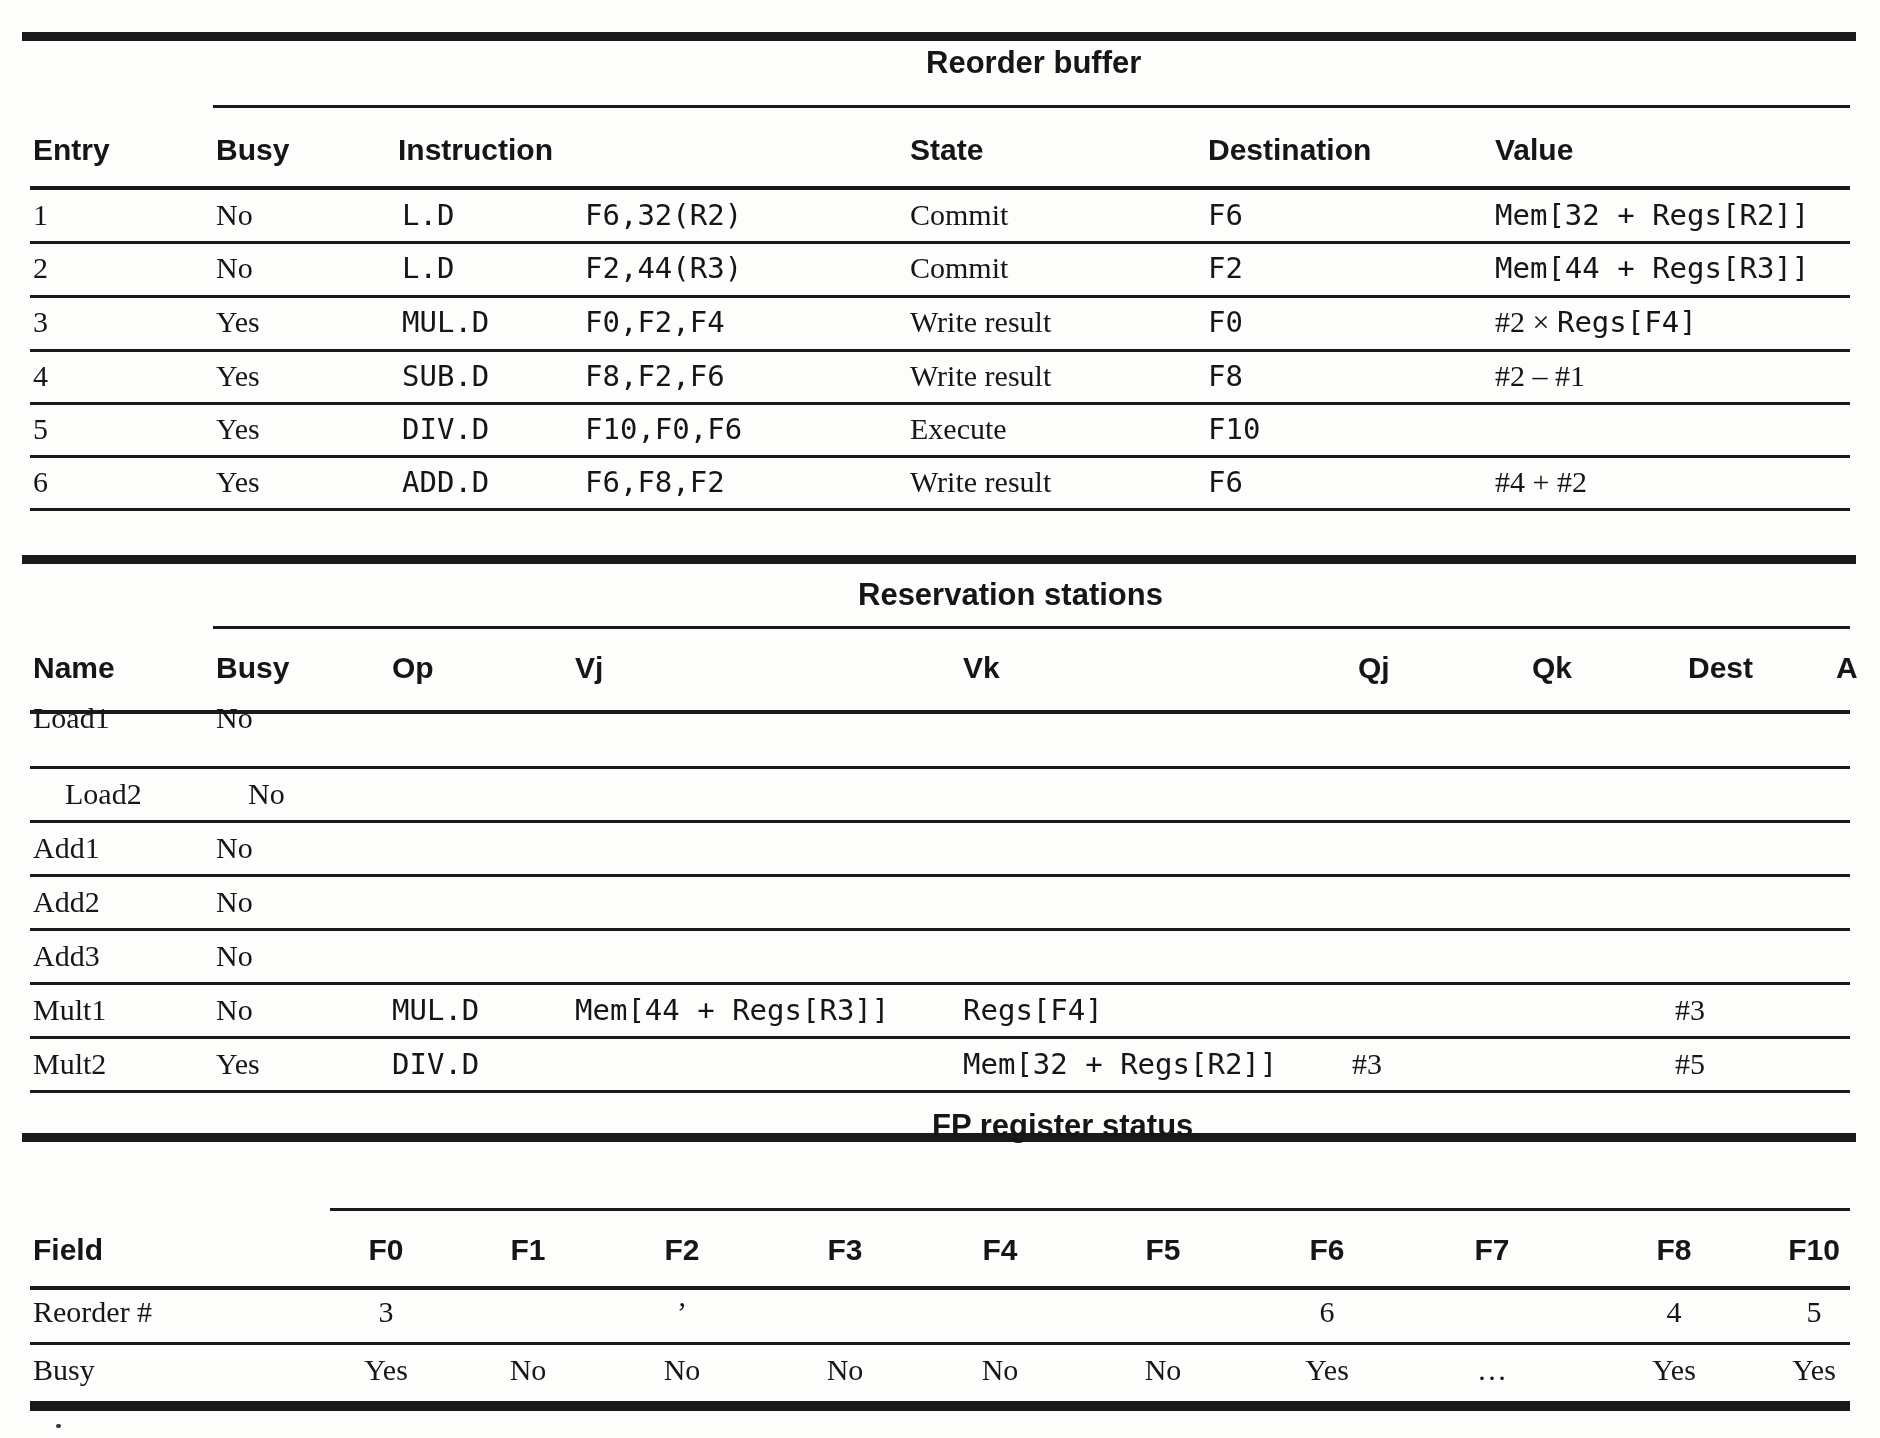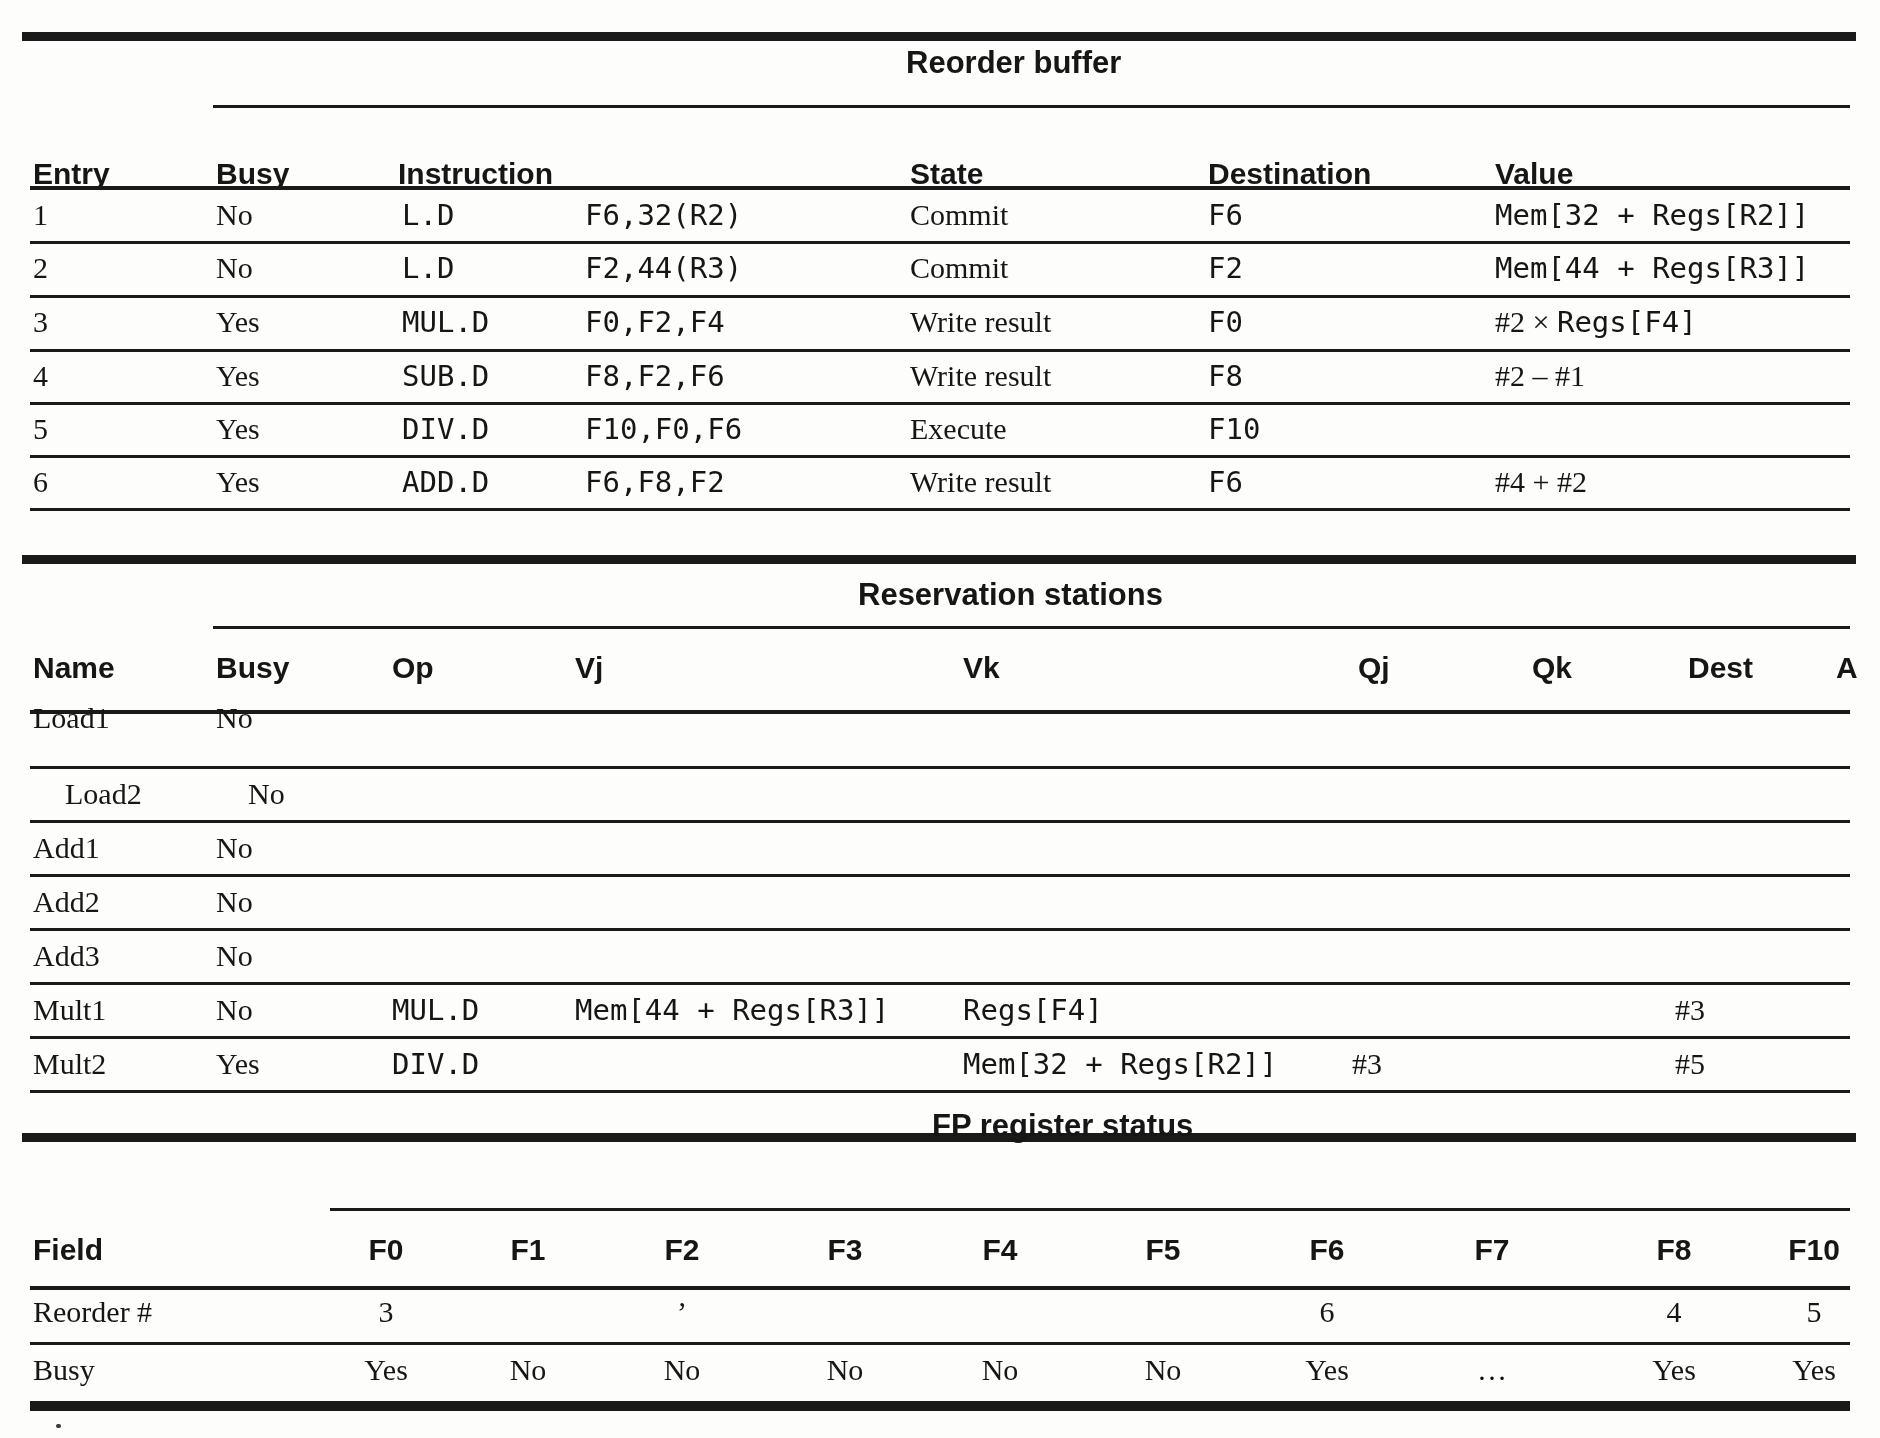--- a/index.html
+++ b/index.html
@@ -33,24 +33,24 @@
   .f5{left:1163px}.f6{left:1327px}.f7{left:1492px}.f8{left:1674px}.f10{left:1814px}
   .dot{position:absolute;width:5px;height:4px;background:#3a3a3a;border-radius:2px;}
 </style>
 </head>
 <body>
 
 <div class="page">
 
   <div>
     <div class="hr thick" style="left:22px;top:32px;width:1834px;"></div>
-    <div class="title" style="left:906px;top:45px;">Reorder buffer</div>
+    <div class="title" style="left:926px;top:45px;">Reorder buffer</div>
     <div class="hr" style="left:213px;top:105px;width:1637px;"></div>
 
-    <div class="row" style="top:133px;margin-top:24px;">
+    <div class="row" style="top:133px;">
       <span class="cell hd c-entry">Entry</span>
       <span class="cell hd c-busy">Busy</span>
       <span class="cell hd c-instr">Instruction</span>
       <span class="cell hd c-state">State</span>
       <span class="cell hd c-dest">Destination</span>
       <span class="cell hd c-val">Value</span>
     </div>
     <div class="hr med" style="left:30px;top:186px;width:1820px;"></div>
 
     <div class="row" style="top:198px;">

